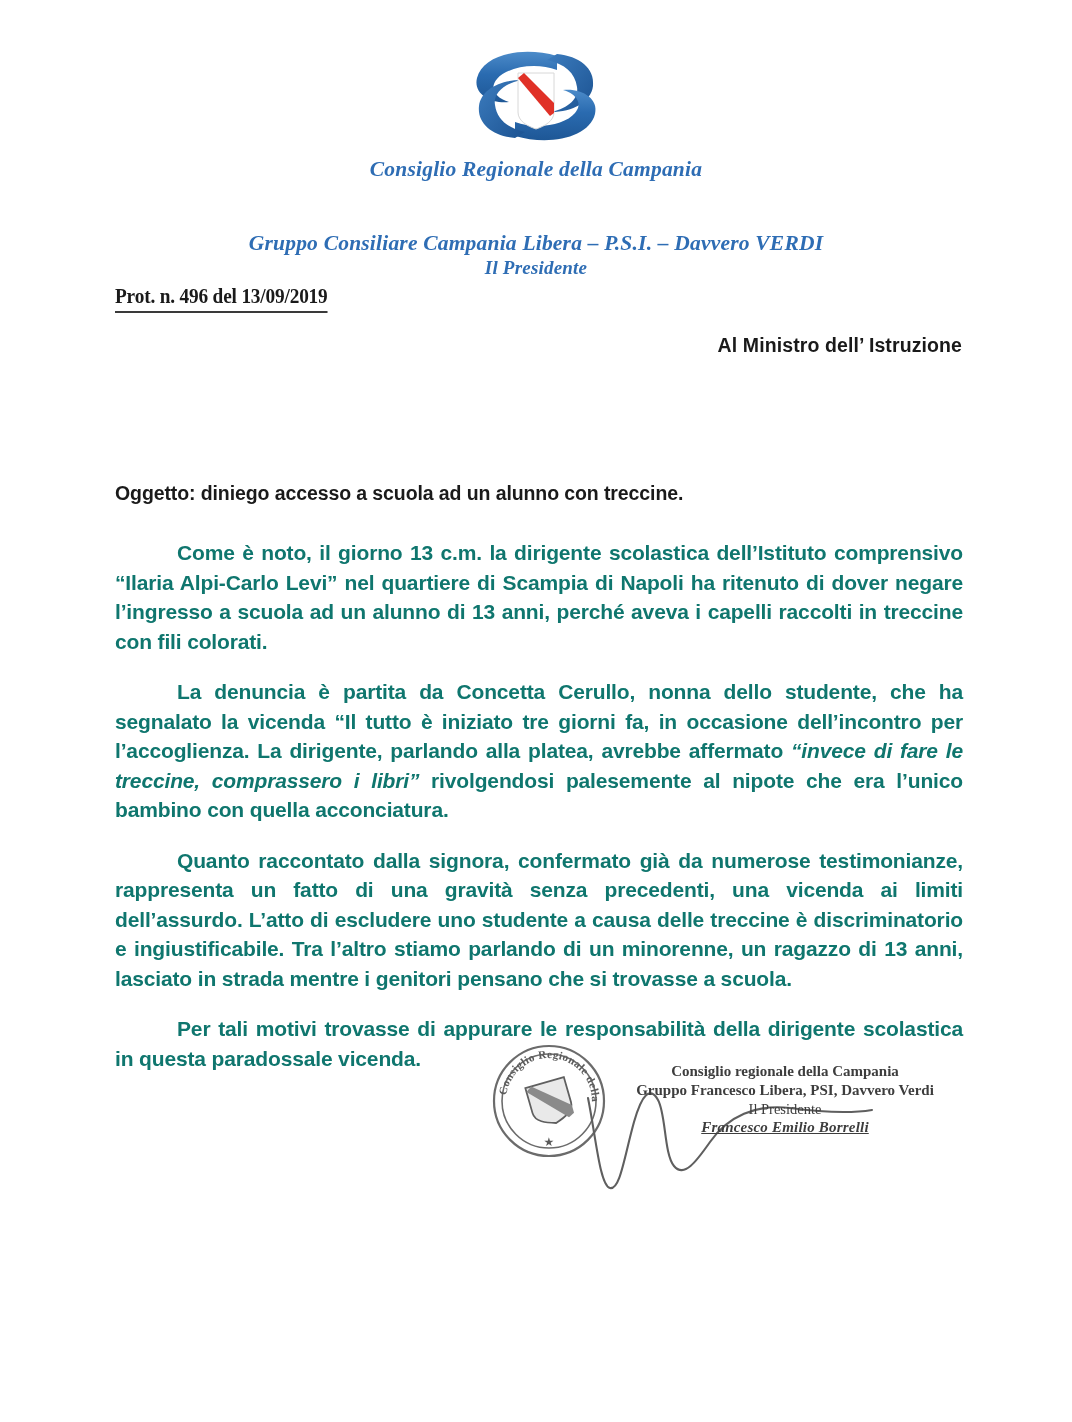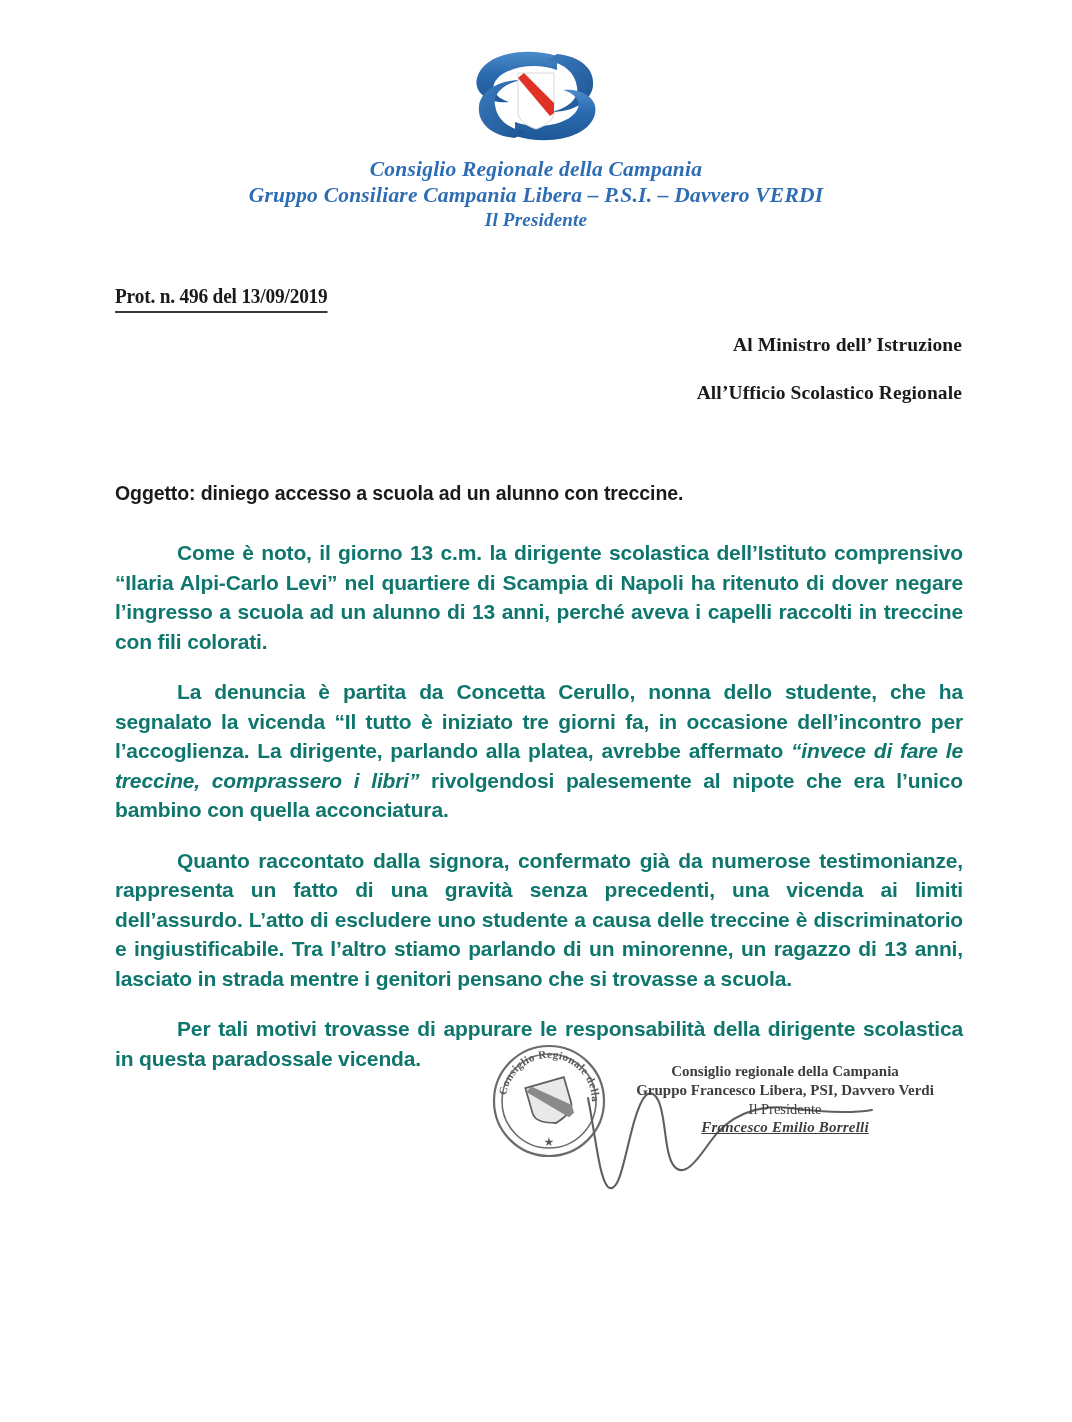--- a/index.html
+++ b/index.html
@@ -42,21 +42,21 @@
 
   .lh-line {
     font-family: "Liberation Serif", serif;
     font-weight: bold;
     font-style: italic;
     color: #2E6DB4;
     letter-spacing: 0.2px;
     line-height: 1.22;
   }
   .lh-1 { font-size: 21.5px; }
-  .lh-2 { font-size: 21.5px; }
+  .lh-2 { font-size: 21.5px; margin-top: 48px; }
   .lh-3 { font-size: 19px; }
 
   
   .protocol {
     position: absolute;
     top: 284px;
     left: 115px;
     font-family: "Liberation Serif", serif;
     font-weight: bold;
     font-size: 21px;
@@ -71,21 +71,21 @@
 
   
   .addressees {
     position: absolute;
     top: 334px;
     left: 0;
     width: 962px;
     text-align: right;
   }
   .addressee {
-    font-family: Liberation Serif, serif;
+    font-family: Liberation Sans, sans-serif;
     font-weight: bold;
     font-size: 19.5px;
     color: #1a1a1a;
     letter-spacing: 0.1px;
     margin-bottom: 26px;
   }
 
   
   .subject {
     position: absolute;
@@ -209,21 +209,20 @@
 
     <div class="lh-line lh-1">Consiglio Regionale della Campania</div>
     <div class="lh-line lh-2">Gruppo Consiliare Campania Libera – P.S.I. – Davvero VERDI</div>
     <div class="lh-line lh-3">Il Presidente</div>
   </div>
 
   <div class="protocol">Prot. n. 496 del 13/09/2019</div>
 
   <div class="addressees">
     <div class="addressee">Al Ministro dell’ Istruzione</div>
-    <div class="addressee">All’Ufficio Scolastico Regionale</div>
   </div>
 
   <div class="subject">Oggetto: diniego accesso a scuola ad un alunno con treccine.</div>
 
   <div class="body-block">
 
     <p class="para">Come è noto, il giorno 13 c.m. la dirigente scolastica dell’Istituto comprensivo “Ilaria Alpi-Carlo Levi” nel quartiere di Scampia di Napoli ha ritenuto di dover negare l’ingresso a scuola ad un alunno di 13 anni, perché aveva i capelli raccolti in treccine con fili colorati.</p>
 
     <p class="para">
       <span>La denuncia è partita da Concetta Cerullo, nonna dello studente, che ha segnalato la vicenda “Il tutto è iniziato tre giorni fa, in occasione dell’incontro per l’accoglienza. La dirigente, parlando alla platea, avrebbe affermato </span><em>“invece di fare le treccine, comprassero i libri”</em><span> rivolgendosi palesemente al nipote che era l’unico bambino con quella acconciatura.</span>

